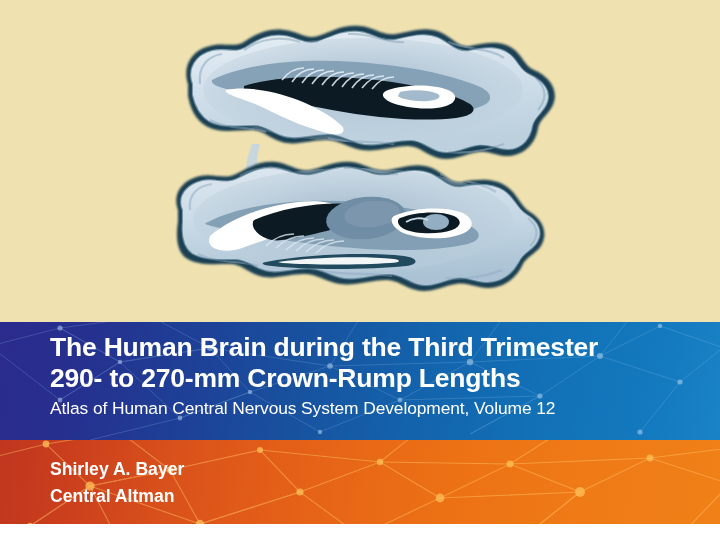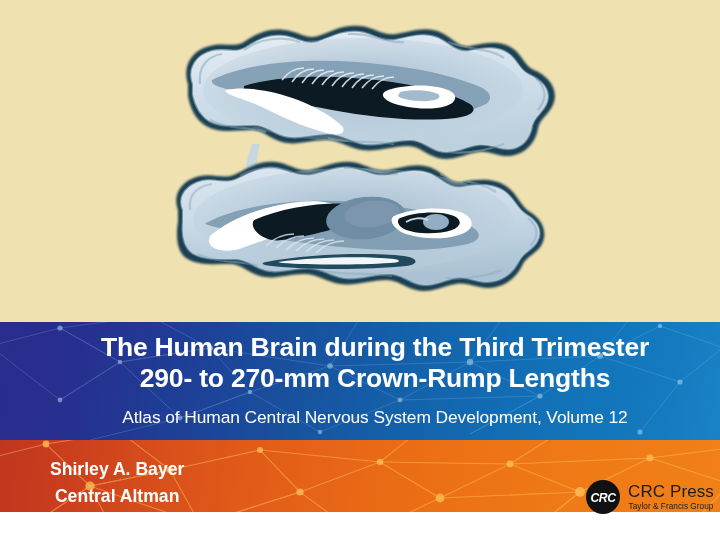--- a/index.html
+++ b/index.html
@@ -6,21 +6,20 @@
     margin: 0;
     padding: 0;
     background: #ffffff;
   }
   #cover {
     position: relative;
     width: 720px;
     height: 540px;
     overflow: hidden;
     font-family: "Liberation Sans", sans-serif;
-    text-align: center;
   }
 
   
   #art-panel {
     position: absolute;
     left: 0; top: 0;
     width: 720px;
     height: 322px;
     background: #efe1b0;
     overflow: hidden;
@@ -64,31 +63,31 @@
     font-weight: bold;
     line-height: 31px;
     letter-spacing: -0.2px;
     white-space: nowrap;
   }
   #subtitle {
     color: #ffffff;
     font-size: 17.4px;
     font-weight: normal;
     line-height: 22px;
-    margin-top: 12px;
+    margin-top: 3px;
     letter-spacing: -0.1px;
     white-space: nowrap;
   }
 
   
   #author-band {
     position: absolute;
     left: 0; top: 440px;
     width: 720px;
-    height: 72px;
+    height: 84px;
     overflow: hidden;
     background: linear-gradient(97deg,
         #c0361f 0%,
         #cb3f1d 10%,
         #d9511b 24%,
         #e25c18 36%,
         #e96a16 52%,
         #ed7314 66%,
         #ef7a16 80%,
         #f08018 100%);
@@ -469,24 +468,14 @@
         <circle cx="30" cy="86" r="3.2"></circle>
       </g>
     </svg>
 
     <div id="authors">
       <div class="author-line">Shirley A. Bayer</div>
       <div class="author-line">Central Altman</div>
     </div>
   </div>
 
-  <div id="publisher">
-    <svg id="crc-mark" viewBox="0 0 36 36" aria-hidden="true">
-      <circle cx="18" cy="18" r="17" fill="#111111"></circle>
-      <text x="18" y="22.6" text-anchor="middle" font-family="Liberation Sans, sans-serif" font-style="italic" font-weight="bold" font-size="12.2" fill="#ffffff" letter-spacing="-0.4">CRC</text>
-    </svg>
-    <div id="publisher-text">
-      <div id="publisher-name">CRC Press</div>
-      <div id="publisher-group">Taylor &amp; Francis Group</div>
-    </div>
-  </div>
 
 </div>
 
 </body></html>

